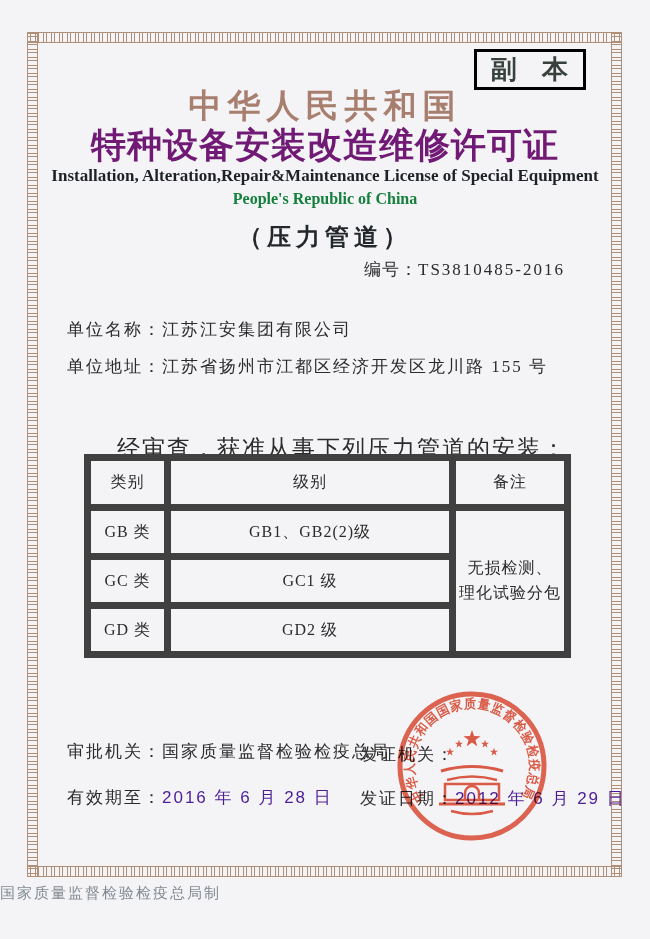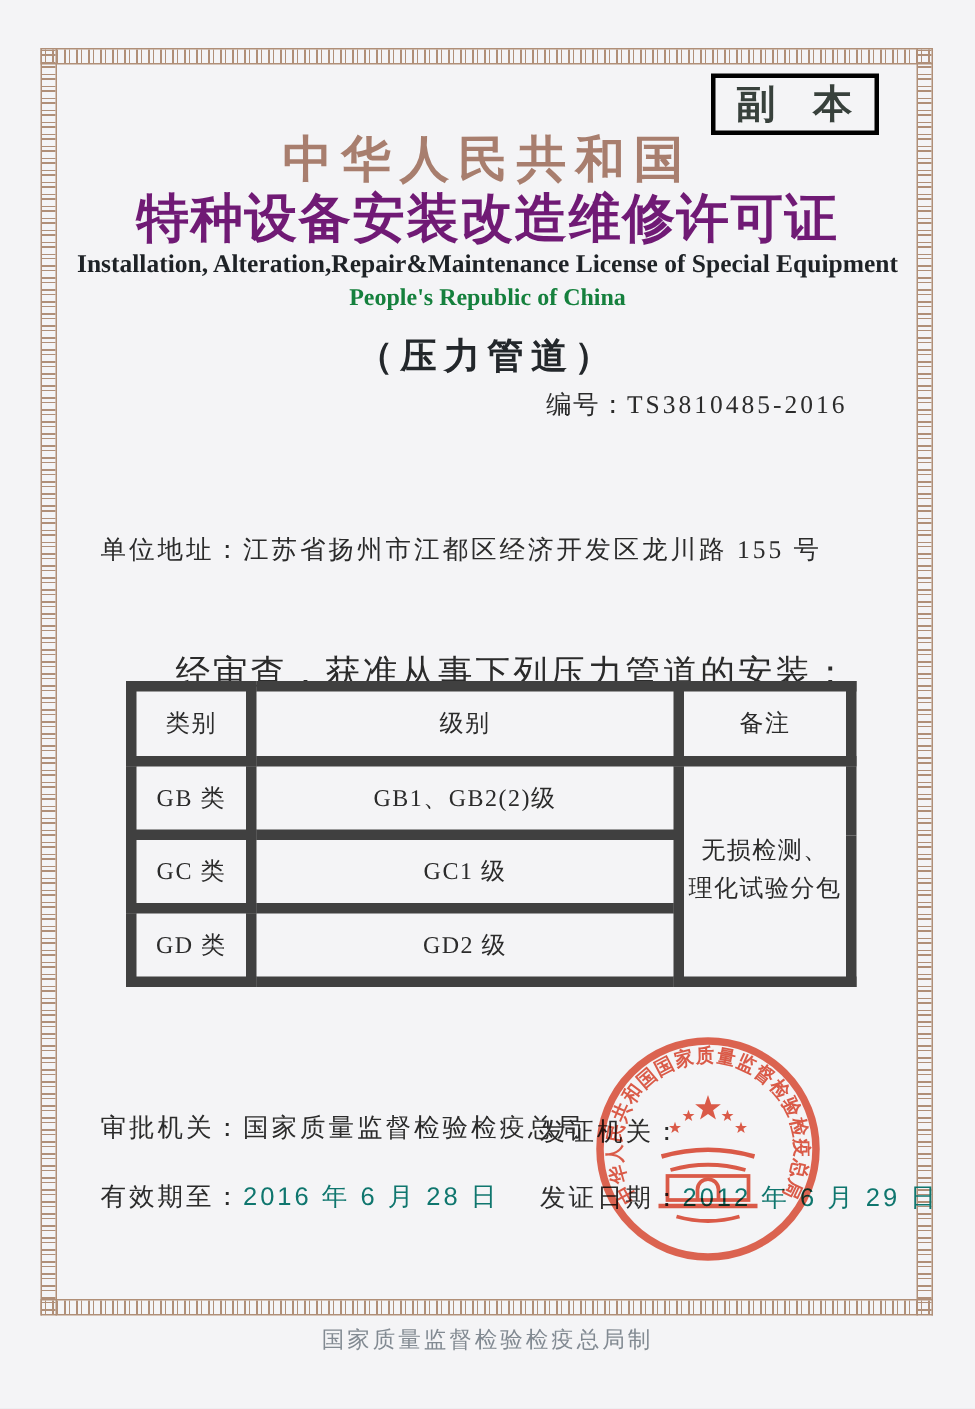--- a/index.html
+++ b/index.html
@@ -66,28 +66,28 @@
   table.scope th{height:43px;}
   table.scope td{height:42px;}
   td.remark{white-space:pre-line;text-align:left;padding:0 6px 0 10px;line-height:1.55;}
 
   
   .b-line{position:absolute;font-size:17px;letter-spacing:2px;}
   .approving{left:67px;top:740px;}
   .issuing{left:360px;top:743px;}
   .valid{left:67px;top:786px;}
   .issue-date{left:360px;top:787px;}
-  .date-val{font-family:"Liberation Sans","DejaVu Sans",sans-serif;letter-spacing:2px;color:#0f766e;}
+  .date-val{font-family:"Liberation Sans","DejaVu Sans",sans-serif;letter-spacing:2px;color:#4c1d95;}
 
   
   .seal{position:absolute;left:389px;top:683px;width:166px;height:166px;
     mix-blend-mode:multiply;opacity:.93;}
 
   
-  .bottom-note{position:absolute;top:884px;left:0;width:100%;text-align:center;
+  .bottom-note{position:absolute;top:884px;left:0;width:100%;text-align:left;
     font-size:15px;letter-spacing:2px;color:#828a92;
     font-family:"Liberation Sans","DejaVu Sans",sans-serif;}
 </style>
 </head>
 <body>
 
 <div class="page">
 
   <div class="edge edge-h edge-top"></div>
   <div class="edge edge-h edge-bottom"></div>
@@ -99,20 +99,23 @@
   <div class="title-cn1">中华人民共和国</div>
   <div class="title-cn2">特种设备安装改造维修许可证</div>
   <div class="title-en1">Installation, Alteration,Repair&amp;Maintenance License of Special Equipment</div>
   <div class="title-en2">People's Republic of China</div>
   <div class="subtitle">（压力管道）</div>
 
   <div class="license-no">
     <span class="lbl">编号：</span><span class="val">TS3810485-2016</span>
   </div>
 
+  <div class="field-line unit-name">
+    <span>单位名称：</span><span>江苏江安集团有限公司</span>
+  </div>
   <div class="field-line unit-address">
     <span>单位地址：</span><span>江苏省扬州市江都区经济开发区龙川路 155 号</span>
   </div>
 
   <div class="approval-note">经审查，获准从事下列压力管道的安装：</div>
 
   <table class="scope">
     <colgroup>
         <col style="width:80px">
         <col style="width:285px">

